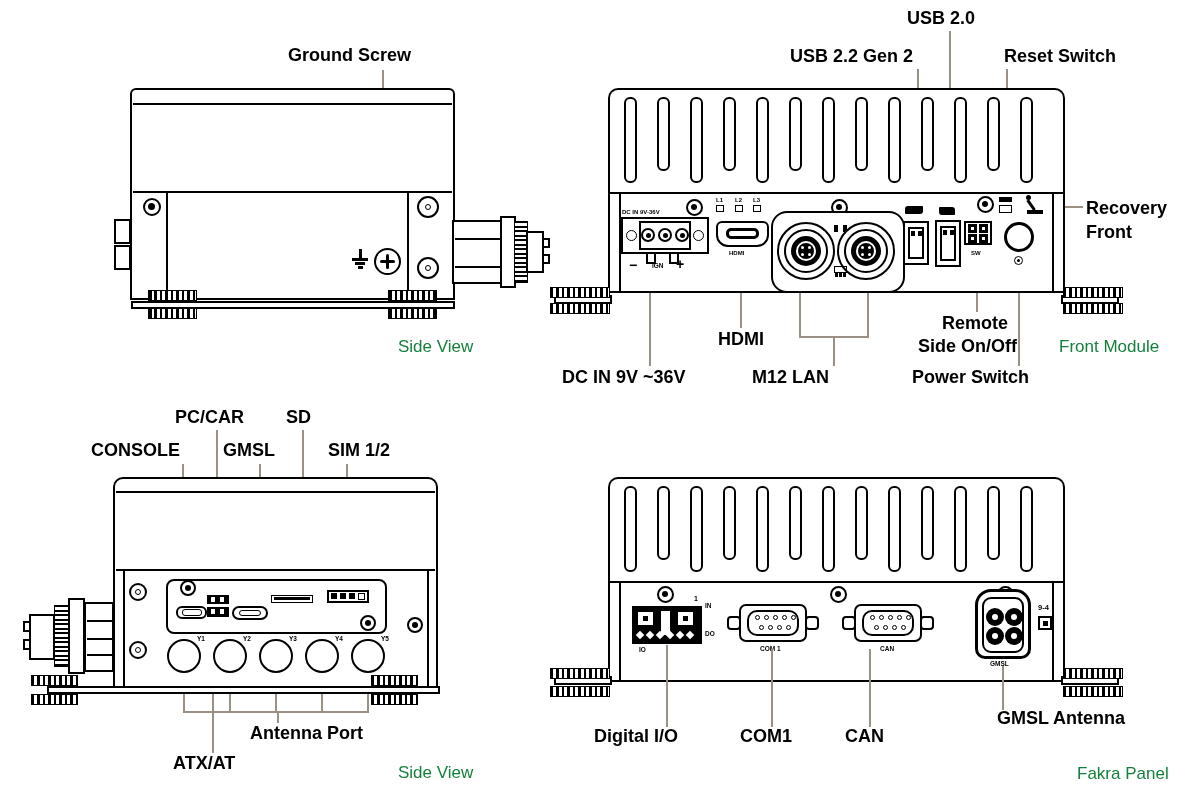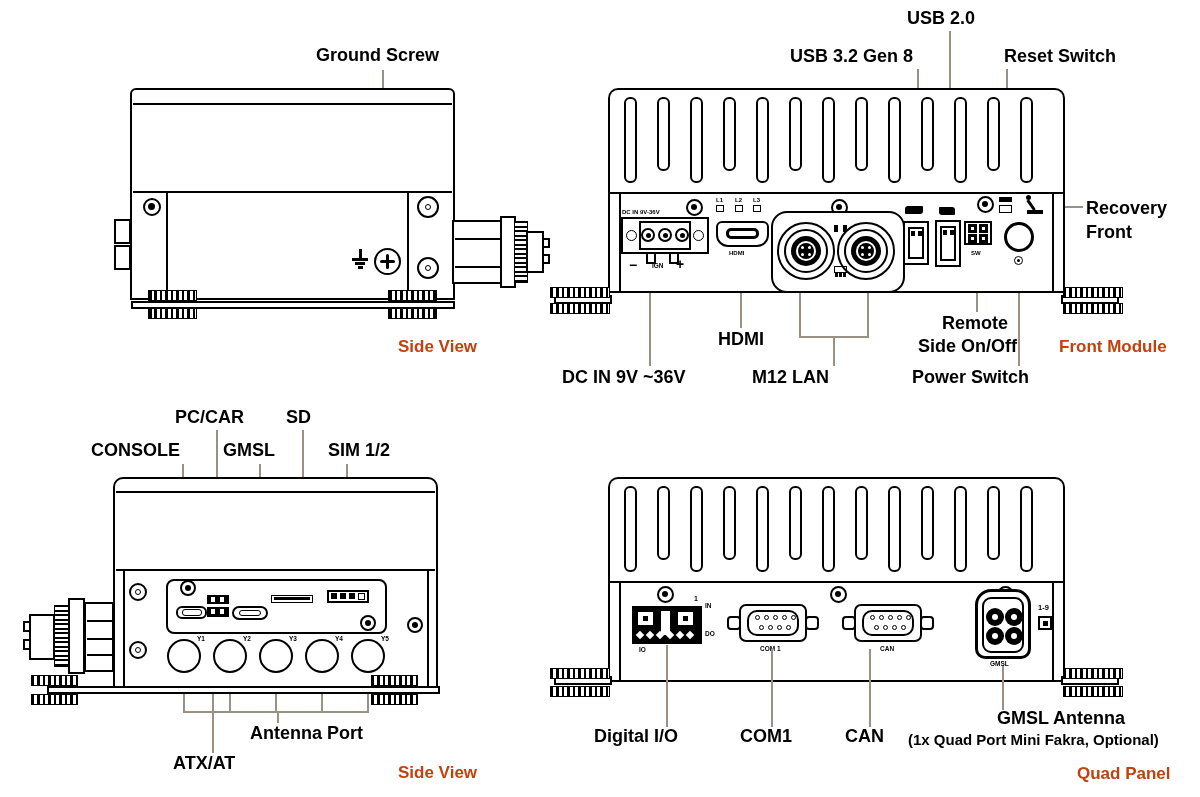--- a/index.html
+++ b/index.html
@@ -2,41 +2,41 @@
 <html><head>
 <meta charset="utf-8">
 <style>
   *{box-sizing:border-box;margin:0;padding:0}
   body{background:#fff}
   #canvas{position:relative;width:1200px;height:797px;background:#fff;
           font-family:"Liberation Sans",sans-serif;overflow:hidden}
   .lbl{position:absolute;font-weight:bold;font-size:18px;color:#000;white-space:nowrap;line-height:1.05}
   .lbl2{position:absolute;font-weight:bold;font-size:15px;color:#000;white-space:nowrap;line-height:1.05}
   .sm{position:absolute;font-weight:bold;color:#000;white-space:nowrap;line-height:1}
-  .cap{position:absolute;font-weight:bold;font-size:17px;color:#c2410c;white-space:nowrap}
+  .cap{position:absolute;font-weight:normal;font-size:17px;color:#15803d;white-space:nowrap}
   .ldr{position:absolute;background:#9a9084}
   .ln{position:absolute;background:#000}
   .b{position:absolute;border:2px solid #000;background:#fff}
   .b3{border-width:2.5px}
   .r{border-radius:50%}
   .f{position:absolute;background:#000}
   .scr{position:absolute;border:2.5px solid #000;border-radius:50%;background:#fff}
   .scr i{position:absolute;background:#000;border-radius:50%;display:block}
   .scr i.o{background:#fff;border:1.5px solid #000}
   .stripeV{position:absolute;border:1.5px solid #000;background:repeating-linear-gradient(90deg,#000 0 2.5px,#fff 2.5px 5.5px)}
   .stripeH{position:absolute;border:1.5px solid #000;background:repeating-linear-gradient(0deg,#000 0 2px,#fff 2px 4.5px)}
   .fin{position:absolute;width:13px;border:2px solid #000;border-radius:6px;background:#fff}
   .dia{position:absolute;background:#fff;transform:rotate(45deg)}
 </style>
 </head>
 <body>
 
 <div id="canvas">
 
-  <div class="lbl" style="left:316px;top:46px">Ground Screw</div>
+  <div class="lbl" style="left:288px;top:46px">Ground Screw</div>
   <div class="ldr" style="left:382px;top:70px;width:2px;height:180px"></div>
 
   <div class="b b3" style="left:130px;top:88px;width:325px;height:212px;border-radius:6px 6px 0 0"></div>
   <div class="ln" style="left:133px;top:103px;width:319px;height:2px"></div>
   <div class="ln" style="left:133px;top:191px;width:319px;height:2px"></div>
   <div class="ln" style="left:166px;top:193px;width:2px;height:105px"></div>
   <div class="ln" style="left:407px;top:193px;width:2px;height:105px"></div>
 
   <div class="scr" style="left:143px;top:198px;width:18px;height:18px">
       <i style="left:3px;top:3px;width:7px;height:7px"></i>
@@ -73,21 +73,21 @@
 
   <div class="b" style="left:131px;top:301px;width:324px;height:8px"></div>
   <div class="stripeV" style="left:148px;top:290px;width:49px;height:11px"></div>
   <div class="stripeV" style="left:148px;top:308px;width:49px;height:11px"></div>
   <div class="stripeV" style="left:388px;top:290px;width:49px;height:11px"></div>
   <div class="stripeV" style="left:388px;top:308px;width:49px;height:11px"></div>
 
   <div class="cap" style="left:398px;top:337px">Side View</div>
 
   <div class="lbl" style="left:907px;top:9px">USB 2.0</div>
-  <div class="lbl" style="left:790px;top:47px">USB 3.2 Gen 8</div>
+  <div class="lbl" style="left:790px;top:47px">USB 2.2 Gen 2</div>
   <div class="lbl" style="left:1004px;top:47px">Reset Switch</div>
   <div class="lbl" style="left:1086px;top:199px">Recovery</div>
   <div class="lbl" style="left:1086px;top:223px">Front</div>
   <div class="lbl" style="left:718px;top:330px">HDMI</div>
   <div class="lbl" style="left:562px;top:368px">DC IN 9V ~36V</div>
   <div class="lbl" style="left:752px;top:368px">M12 LAN</div>
   <div class="lbl" style="left:942px;top:314px">Remote</div>
   <div class="lbl" style="left:918px;top:337px">Side On/Off</div>
   <div class="lbl" style="left:912px;top:368px">Power Switch</div>
   <div class="cap" style="left:1059px;top:337px">Front Module</div>
@@ -428,36 +428,35 @@
   <div class="f r" style="left:1005px;top:608px;width:18px;height:18px">
       <span style="position:absolute;left:6px;top:6px;width:6px;height:6px;background:#fff;border-radius:50%"></span>
     </div>
   <div class="f r" style="left:986px;top:627px;width:18px;height:18px">
       <span style="position:absolute;left:6px;top:6px;width:6px;height:6px;background:#fff;border-radius:50%"></span>
     </div>
   <div class="f r" style="left:1005px;top:627px;width:18px;height:18px">
       <span style="position:absolute;left:6px;top:6px;width:6px;height:6px;background:#fff;border-radius:50%"></span>
     </div>
   <div class="sm" style="left:990px;top:661px;font-size:6.5px">GMSL</div>
-  <div class="sm" style="left:1038px;top:604px;font-size:7.5px">1-9</div>
+  <div class="sm" style="left:1038px;top:604px;font-size:7.5px">9-4</div>
   <div class="b" style="left:1038px;top:616px;width:14px;height:14px">
       <span style="position:absolute;left:3px;top:3px;width:5px;height:5px;background:#000;display:block"></span>
     </div>
 
   <div class="ldr" style="left:666px;top:645px;width:2px;height:82px"></div>
   <div class="ldr" style="left:771px;top:649px;width:2px;height:78px"></div>
   <div class="ldr" style="left:869px;top:649px;width:2px;height:78px"></div>
   <div class="ldr" style="left:1002px;top:666px;width:2px;height:44px"></div>
 
   <div class="lbl" style="left:594px;top:727px">Digital I/O</div>
   <div class="lbl" style="left:740px;top:727px">COM1</div>
   <div class="lbl" style="left:845px;top:727px">CAN</div>
   <div class="lbl" style="left:997px;top:709px">GMSL Antenna</div>
-  <div class="lbl2" style="left:908px;top:732px">(1x Quad Port Mini Fakra, Optional)</div>
-  <div class="cap" style="left:1077px;top:764px">Quad Panel</div>
+  <div class="cap" style="left:1077px;top:764px">Fakra Panel</div>
 
   <div class="b" style="left:554px;top:676px;width:58px;height:9px"></div>
   <div class="b" style="left:1061px;top:676px;width:58px;height:9px"></div>
   <div class="stripeV" style="left:550px;top:668px;width:60px;height:11px"></div>
   <div class="stripeV" style="left:550px;top:686px;width:60px;height:11px"></div>
   <div class="stripeV" style="left:1063px;top:668px;width:60px;height:11px"></div>
   <div class="stripeV" style="left:1063px;top:686px;width:60px;height:11px"></div>
 
 </div>
 

